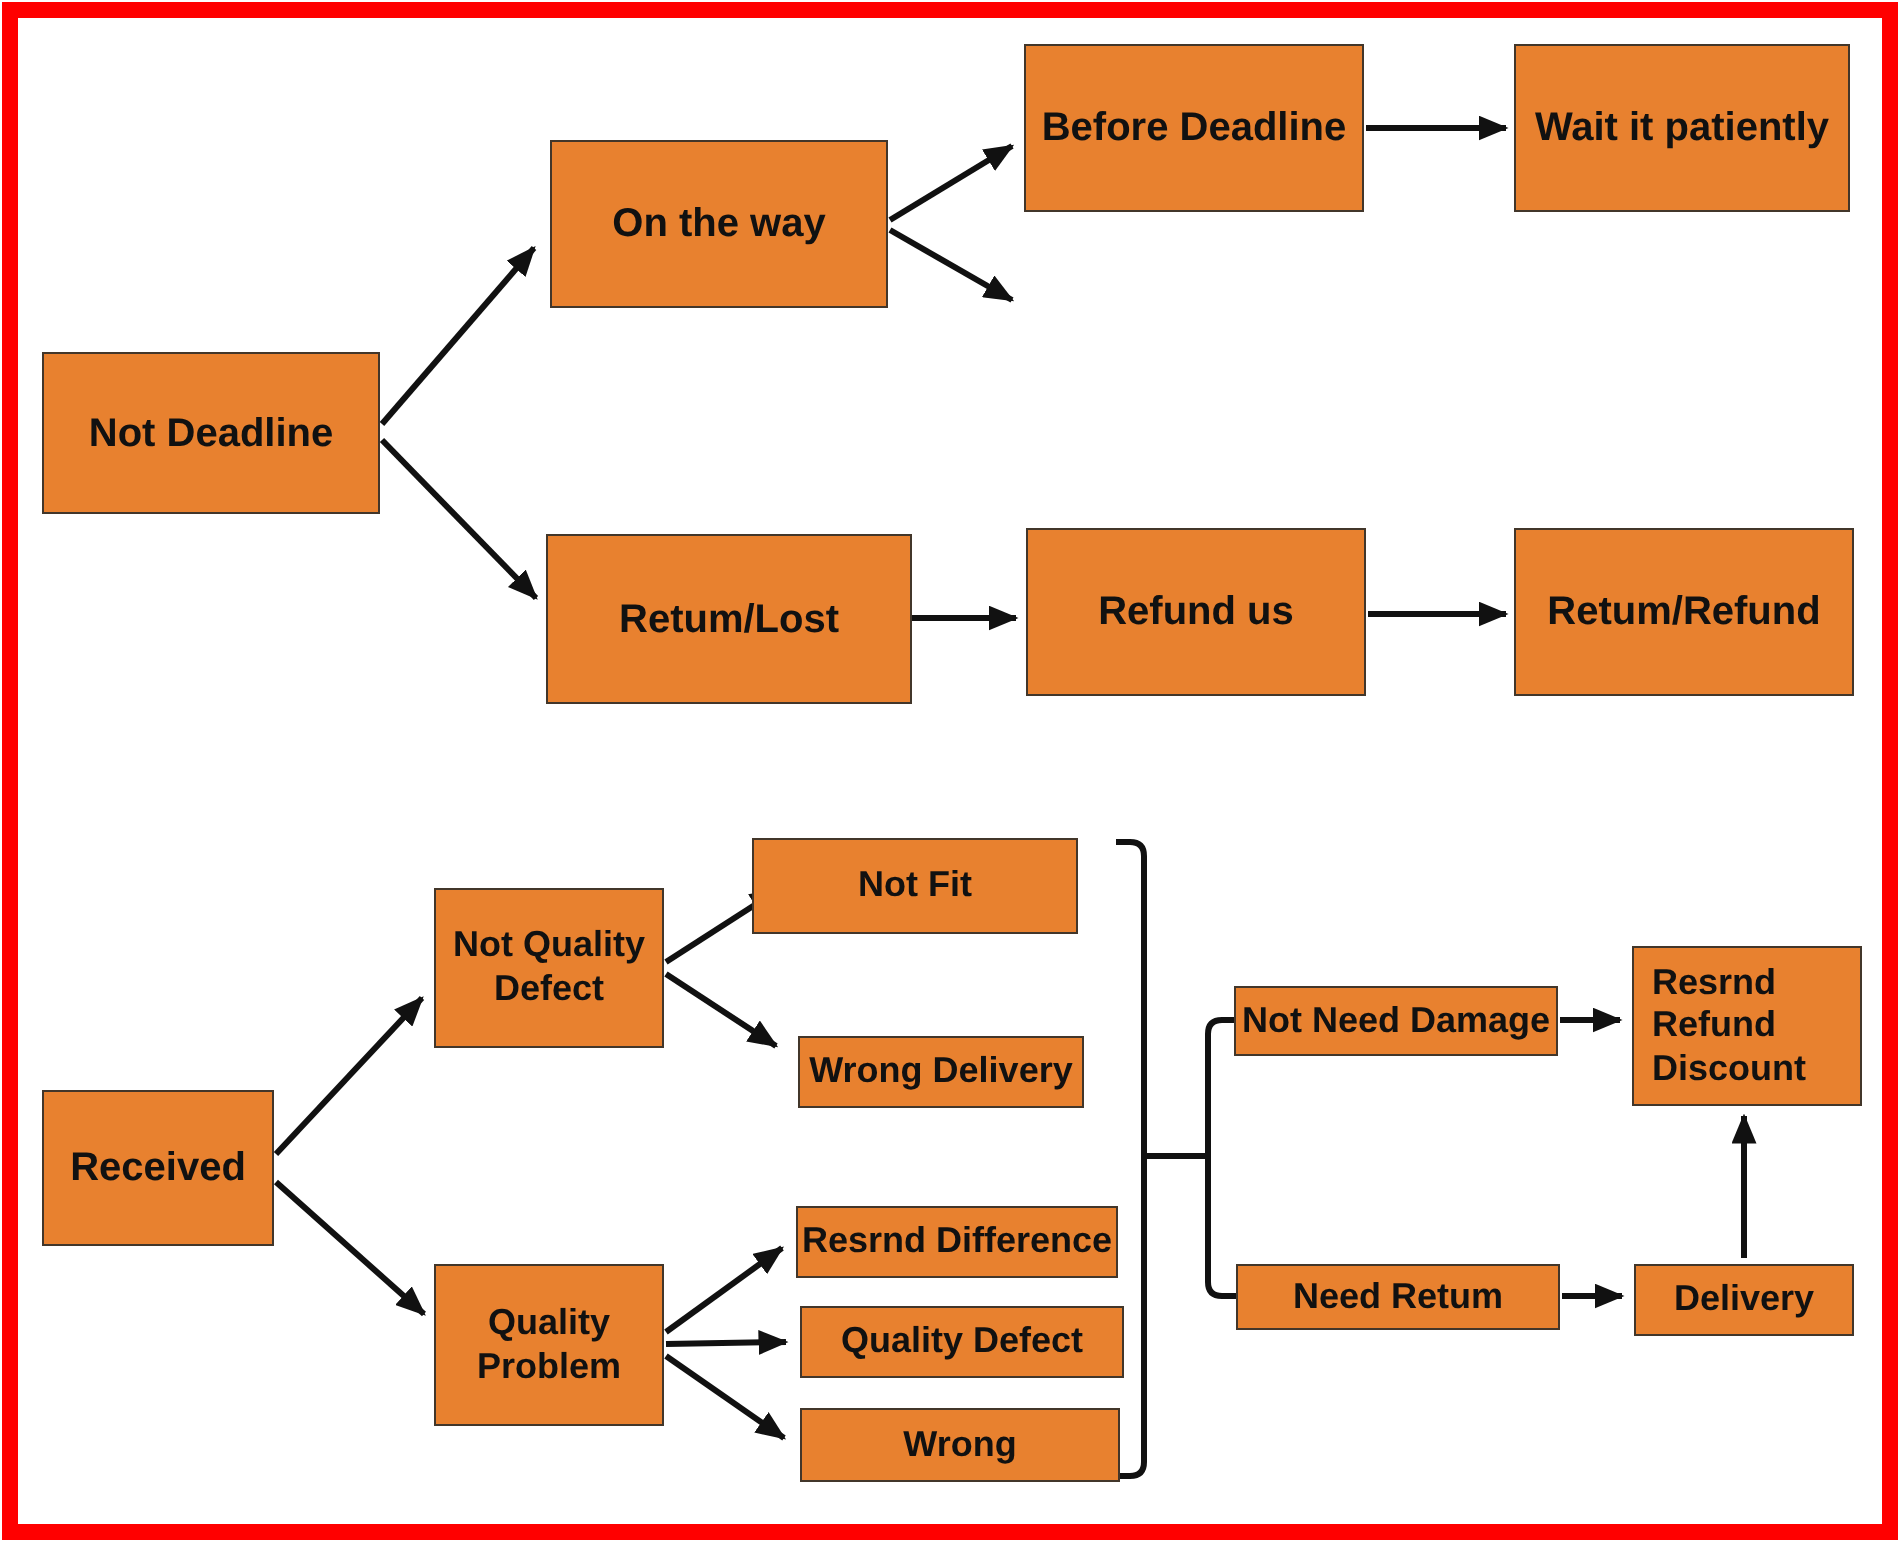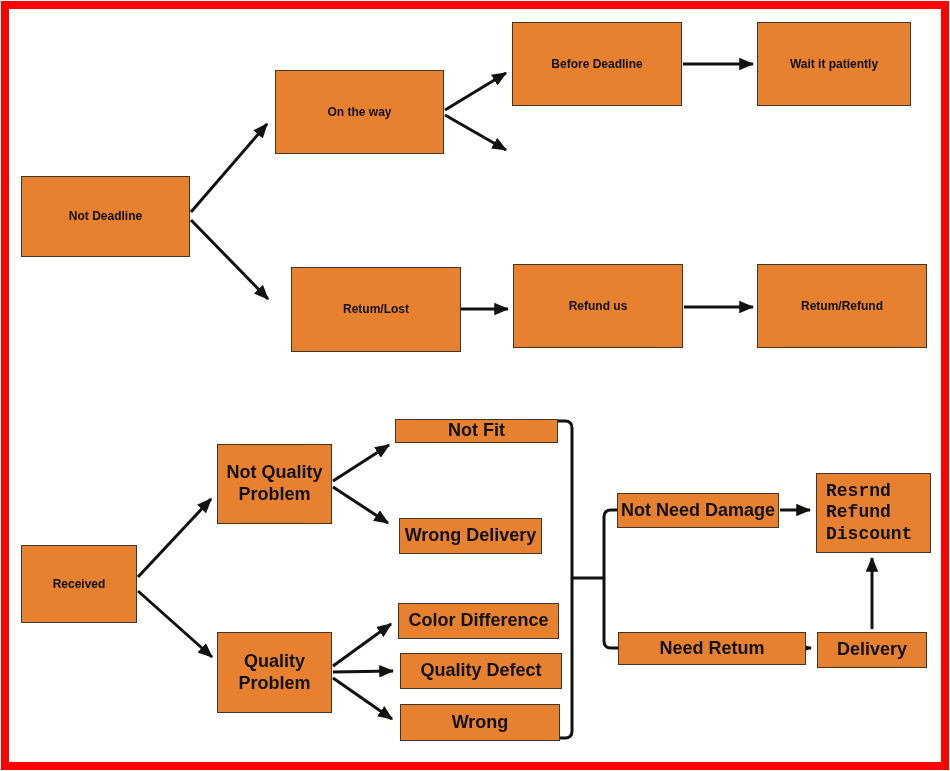--- a/index.html
+++ b/index.html
@@ -33,23 +33,23 @@
     justify-content: center;
     z-index: 2;
   }
   .lbl {
     font-weight: bold;
     color: #111111;
     text-align: center;
     white-space: pre-line;
     line-height: 1.2;
   }
-  .lg .lbl { font-size: 12px; }
+  .lg .lbl { font-size: 20px; }
   .md .lbl { font-size: 18px; }
-  .left-align { justify-content: flex-start; font-family: Liberation Mono, monospace; }
+  .left-align { justify-content: flex-start; }
   .left-align .lbl { text-align: left; padding-left: 9px; }
 </style>
 </head>
 <body>
 
 <div class="diagram">
 
   <div class="frame"></div>
 
   <svg class="edges" width="950" height="771" viewBox="0 0 950 771">
@@ -84,64 +84,64 @@
 
   <div class="node lg" style="left:21px;top:176px;width:169px;height:81px">
     <span class="lbl">Not Deadline</span>
   </div>
   <div class="node lg" style="left:275px;top:70px;width:169px;height:84px">
     <span class="lbl">On the way</span>
   </div>
   <div class="node lg" style="left:512px;top:22px;width:170px;height:84px">
     <span class="lbl">Before Deadline</span>
   </div>
-  <div class="node lg" style="left:757px;top:22px;width:154px;height:84px">
+  <div class="node lg" style="left:757px;top:22px;width:168px;height:84px">
     <span class="lbl">Wait it patiently</span>
   </div>
-  <div class="node lg" style="left:291px;top:267px;width:170px;height:85px">
+  <div class="node lg" style="left:273px;top:267px;width:183px;height:85px">
     <span class="lbl">Retum/Lost</span>
   </div>
   <div class="node lg" style="left:513px;top:264px;width:170px;height:84px">
     <span class="lbl">Refund us</span>
   </div>
   <div class="node lg" style="left:21px;top:545px;width:116px;height:78px">
     <span class="lbl">Received</span>
   </div>
 
   <div class="node lg" style="left:757px;top:264px;width:170px;height:84px">
     <span class="lbl">Retum/Refund</span>
   </div>
   <div class="node md" style="left:217px;top:444px;width:115px;height:80px">
     <span class="lbl">Not Quality
-Problem</span>
+Defect</span>
   </div>
   <div class="node md" style="left:217px;top:632px;width:115px;height:81px">
     <span class="lbl">Quality
 Problem</span>
   </div>
-  <div class="node md" style="left:395px;top:419px;width:163px;height:24px">
+  <div class="node md" style="left:376px;top:419px;width:163px;height:48px">
     <span class="lbl">Not Fit</span>
   </div>
   <div class="node md" style="left:399px;top:518px;width:143px;height:36px">
     <span class="lbl">Wrong Delivery</span>
   </div>
   <div class="node md" style="left:398px;top:603px;width:161px;height:36px">
-    <span class="lbl">Color Difference</span>
+    <span class="lbl">Resrnd Difference</span>
   </div>
   <div class="node md" style="left:400px;top:653px;width:162px;height:36px">
     <span class="lbl">Quality Defect</span>
   </div>
   <div class="node md" style="left:400px;top:704px;width:160px;height:37px">
     <span class="lbl">Wrong</span>
   </div>
 
   <div class="node md" style="left:617px;top:493px;width:162px;height:35px">
     <span class="lbl">Not Need Damage</span>
   </div>
-  <div class="node md" style="left:618px;top:632px;width:188px;height:33px">
+  <div class="node md" style="left:618px;top:632px;width:162px;height:33px">
     <span class="lbl">Need Retum</span>
   </div>
   <div class="node md left-align" style="left:816px;top:473px;width:115px;height:80px">
     <span class="lbl">Resrnd
 Refund
 Discount</span>
   </div>
   <div class="node md" style="left:817px;top:632px;width:110px;height:36px">
     <span class="lbl">Delivery</span>
   </div>

